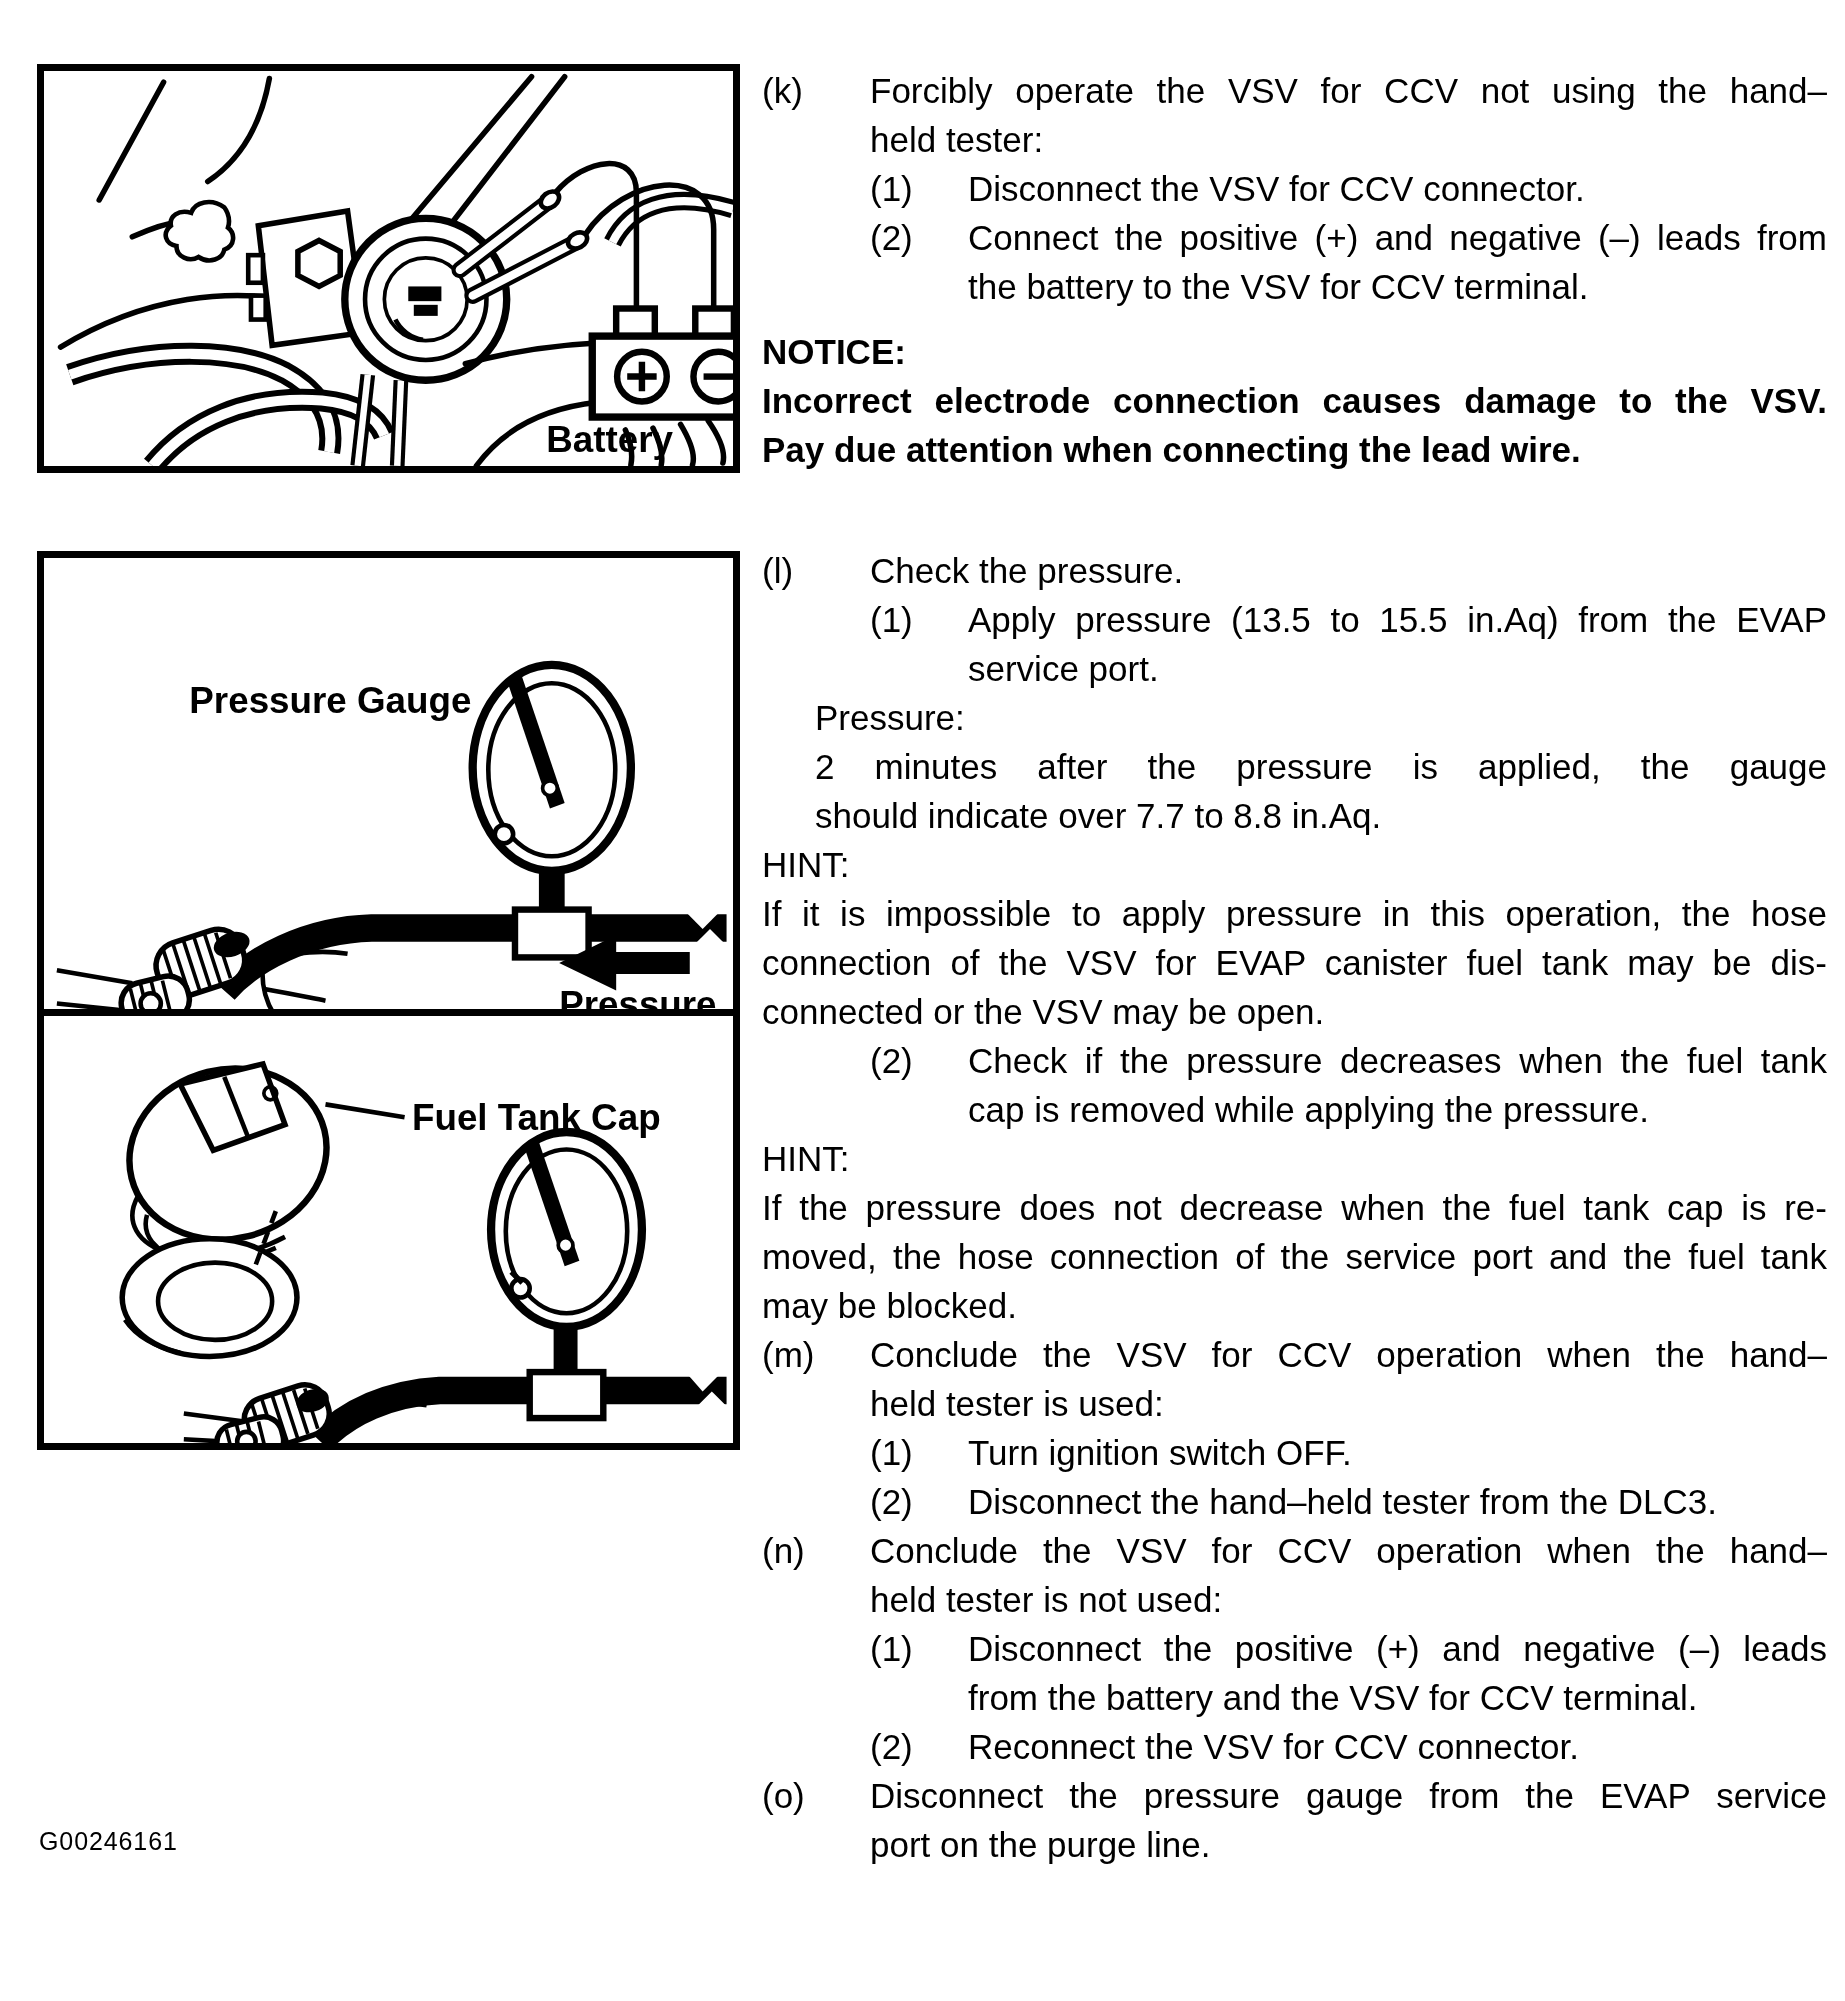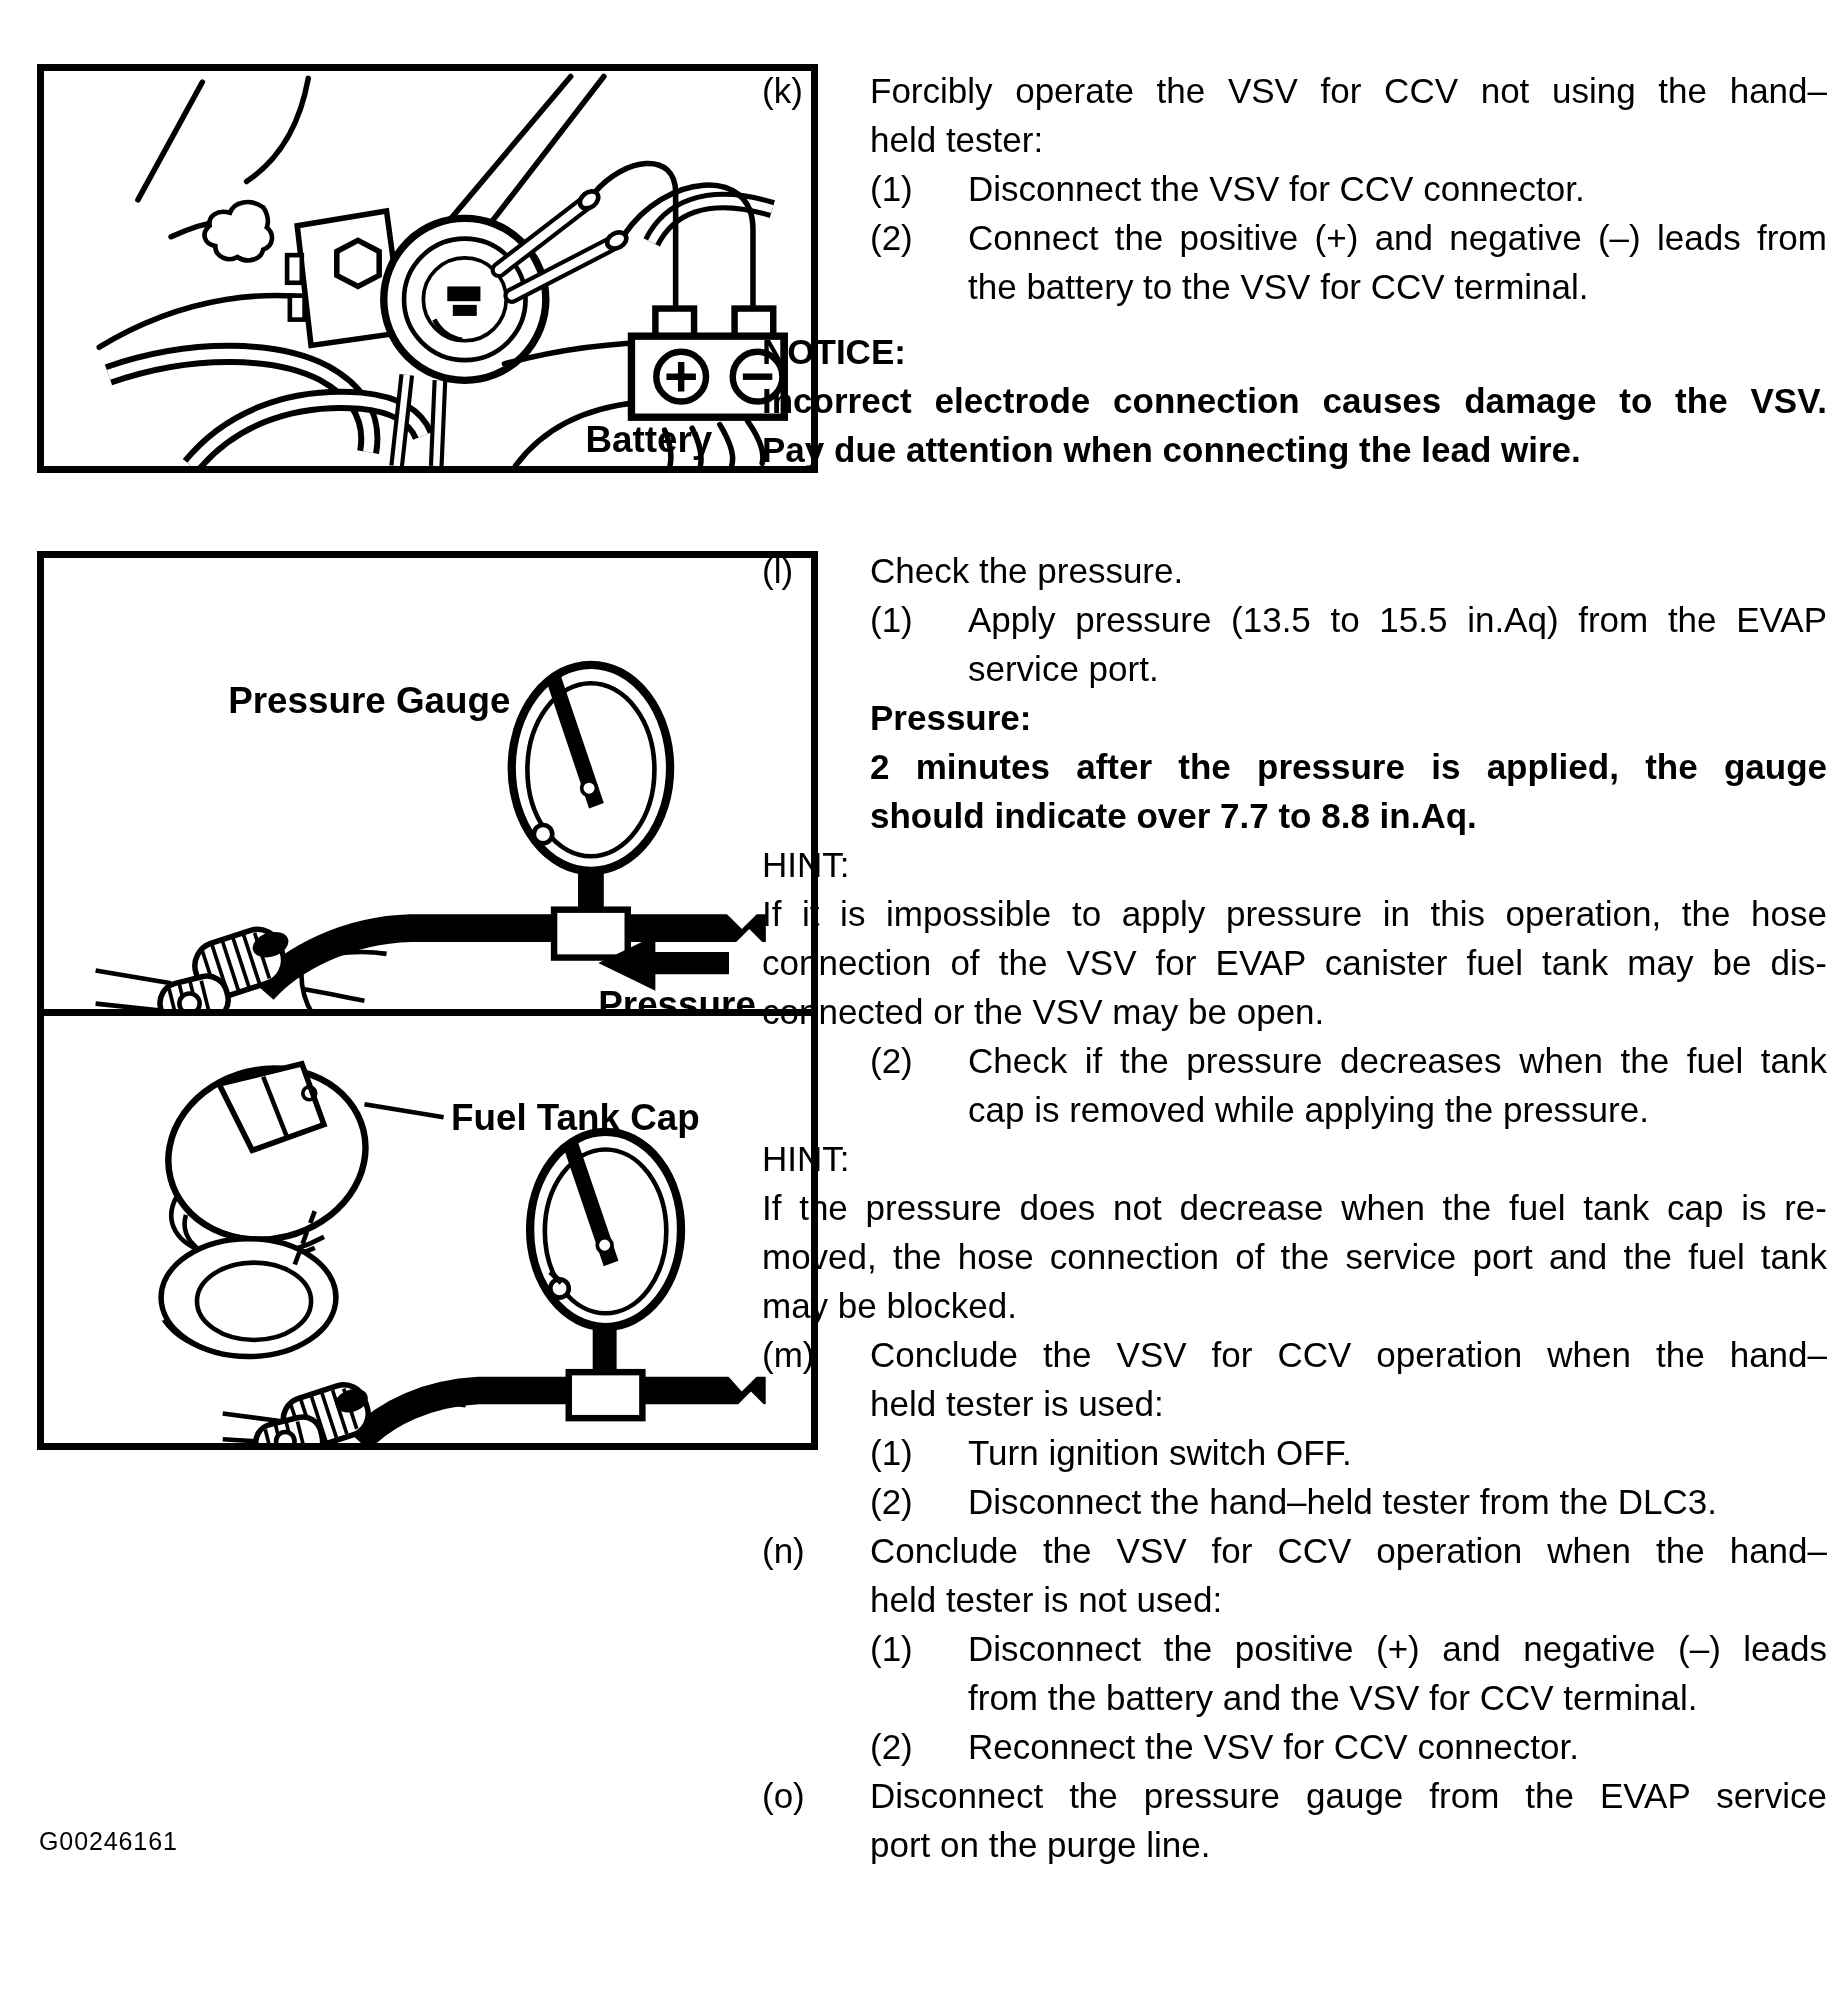--- a/index.html
+++ b/index.html
@@ -2,21 +2,21 @@
 <html style="font-size:14.7px"><head>
 <meta charset="utf-8">
 <style>
   html,body { margin:0; padding:0; background:#fff; }
   .page {
     position:relative; width:1846px; height:2001px; background:#ffffff;
     font-family:"Liberation Sans", sans-serif; color:#000; overflow:hidden;
   }
   
   .fig {
-    position:absolute; left:37px; width:781px; box-sizing:border-box;
+    position:absolute; left:37px; width:703px; box-sizing:border-box;
     border:7.3px solid #000; background:#fff;
   }
   #fig1 { top:64px;  height:409px; }
   #fig2 { top:551px; height:478px; }
   #fig3 { top:1009px; height:441px; }
   .fig svg { display:block; width:100%; height:100%; }
   .gcode {
     position:absolute; left:39px; top:1827px;
     font-size:25px; letter-spacing:0.9px; color:#000;
   }
@@ -24,21 +24,21 @@
   .textcol {
     position:absolute; left:762px; top:66px; width:1065px;
     font-size:35px; line-height:49px;
   }
   .blk { position:relative; }
   .blk .marker { position:absolute; top:0; }
   .blk.item .marker { left:0; }
   .blk.item .body   { margin-left:108px; }
   .blk.sub  .marker { left:108px; }
   .blk.sub  .body   { margin-left:206px; }
-  .blk.spec .body   { margin-left:108px; font-weight:bold; }
+  .blk.spec .body   { margin-left:53px; font-weight:normal; }
   .blk.notice       { font-weight:bold; }
   .blk.notice .body, .blk.plain .body { margin-left:0; }
   .blk.gap-small { margin-top:16px; }
   .blk.gap-large { margin-top:72px; }
   .ln { min-height:49px; white-space:nowrap; }
   .ln.j { text-align:justify; text-align-last:justify; text-justify:inter-word; }
 </style>
 </head>
 <body>
 

